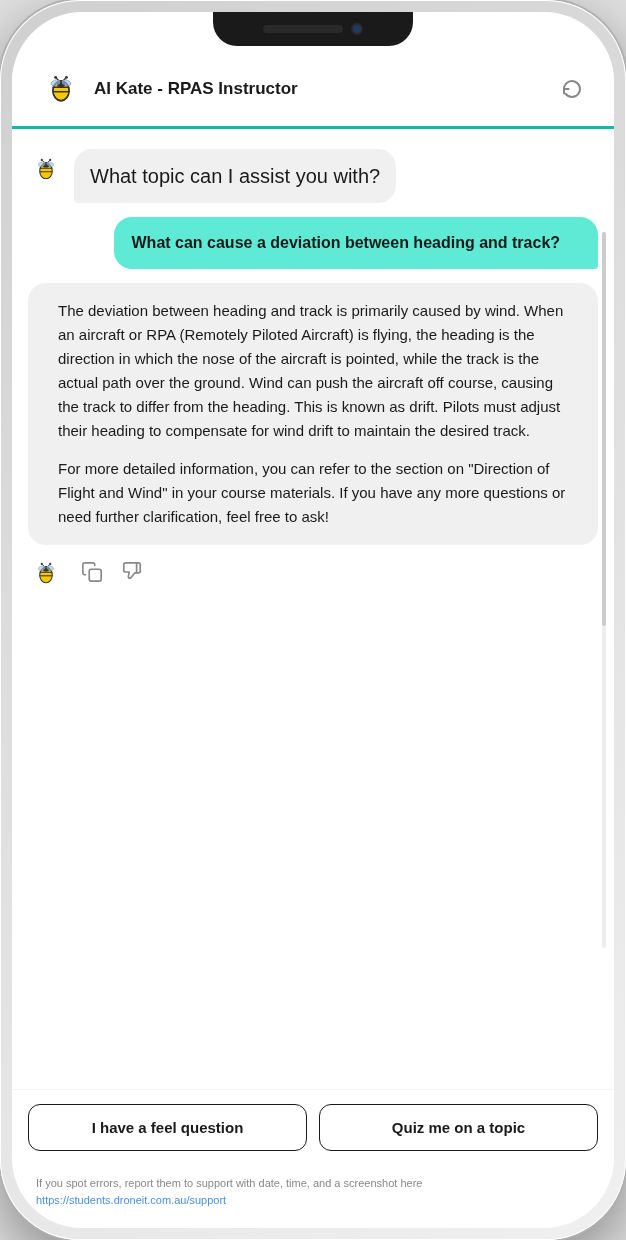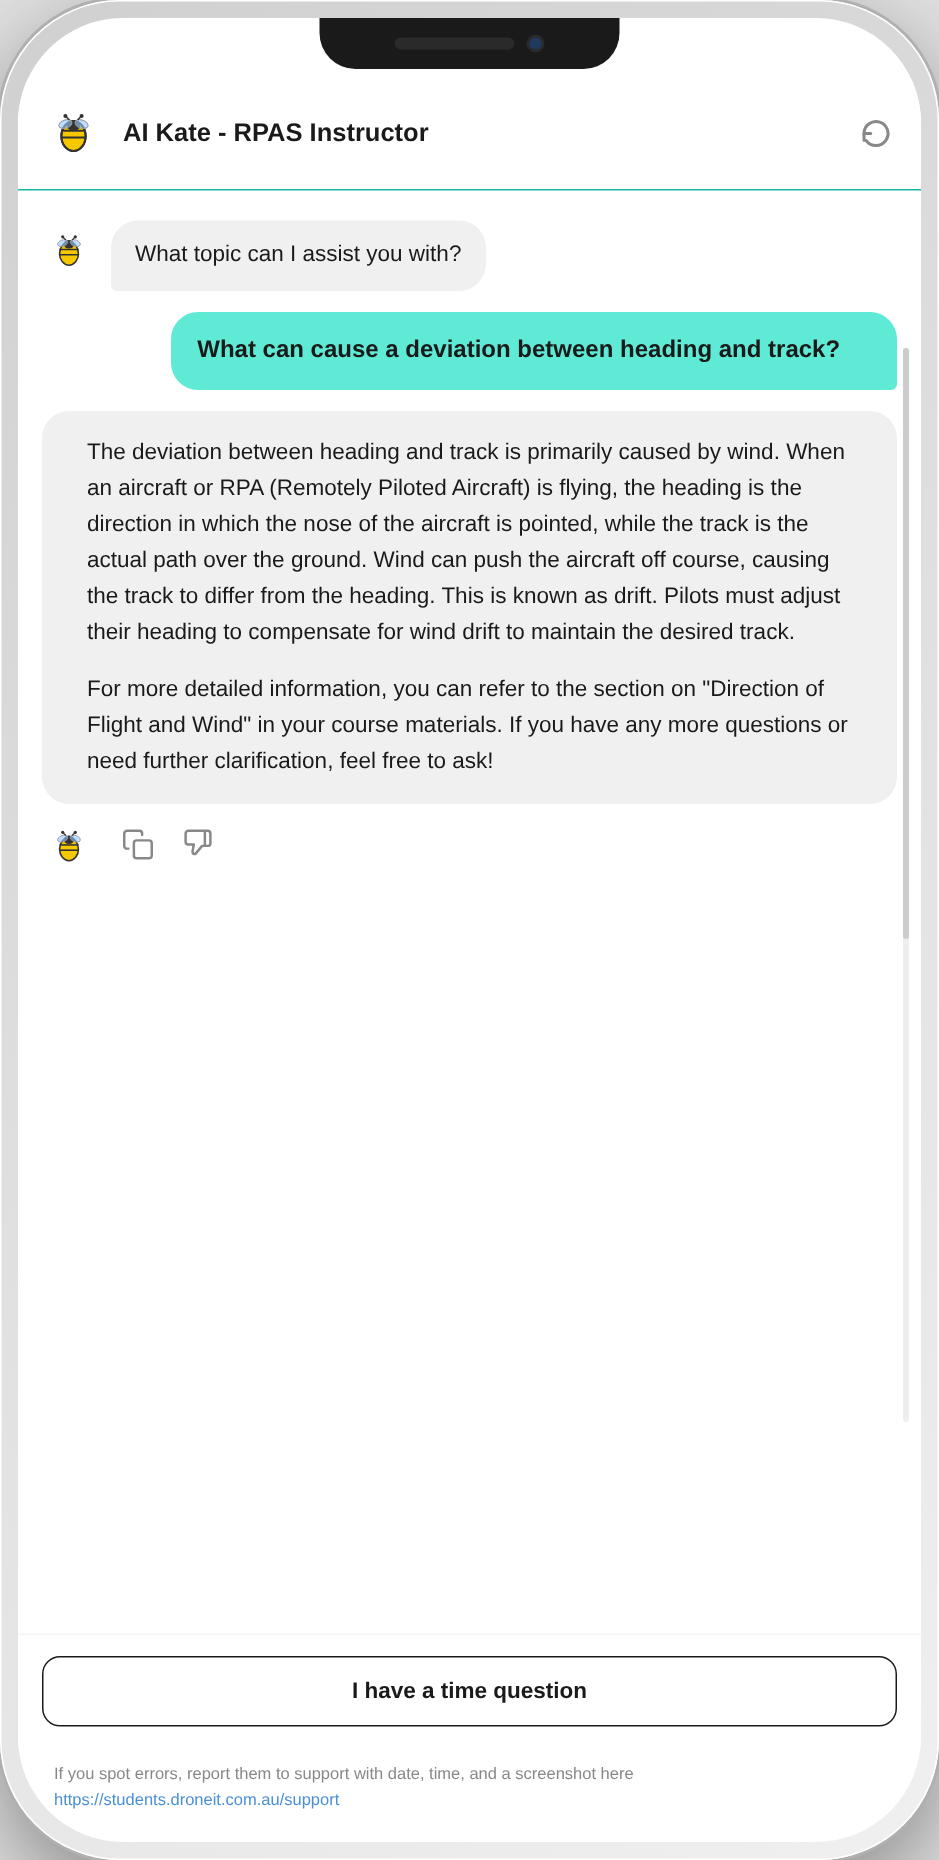--- a/index.html
+++ b/index.html
@@ -78,23 +78,23 @@
       display: flex;
       flex-direction: column;
       height: 100%;
       padding-top: 40px;
     }
 
     
     .header {
       display: flex;
       align-items: center;
-      padding: 16px 16px;
+      padding: 16px 28px;
       background: #ffffff;
-      border-bottom: 1px solid #14b8a6;
+      border-bottom: 3px solid #14b8a6;
       gap: 12px;
     }
 
     .header-avatar {
       width: 42px;
       height: 42px;
       display: flex;
       align-items: center;
       justify-content: center;
     }
@@ -150,21 +150,21 @@
       align-items: center;
       justify-content: center;
       margin-top: 2px;
     }
 
     .bot-bubble {
       background: #f0f0f0;
       border-radius: 18px 18px 18px 4px;
       padding: 12px 16px;
       max-width: 75%;
-      font-size: 15px;
+      font-size: 20px;
       color: #1a1a1a;
       line-height: 1.5;
     }
 
     
     .user-bubble {
       background: #5eead4;
       border-radius: 18px 18px 4px 18px;
       padding: 14px 18px;
       margin-left: auto;
@@ -388,21 +388,22 @@
           </div>
         </div>
 
       </div>
 
       <div style="position:absolute; right: 8px; top: 220px; bottom: 280px; width: 4px; background: #eeeeee; border-radius: 2px; z-index:10;">
         <div style="position:absolute; top: 0; width: 4px; height: 55%; background: #cccccc; border-radius: 2px;"></div>
       </div>
 
       <div class="quick-actions">
-        <button class="quick-btn">I have a time question</button>
+        <button class="quick-btn">I have a feel question</button>
+        <button class="quick-btn">Quiz me on a topic</button>
       </div>
 
 
       <div class="footer-note">
         <span>If you spot errors, report them to support with date, time, and a screenshot here </span><a href="#">https://students.droneit.com.au/support</a>
       </div>
 
     </div>
   </div>
 </div>

